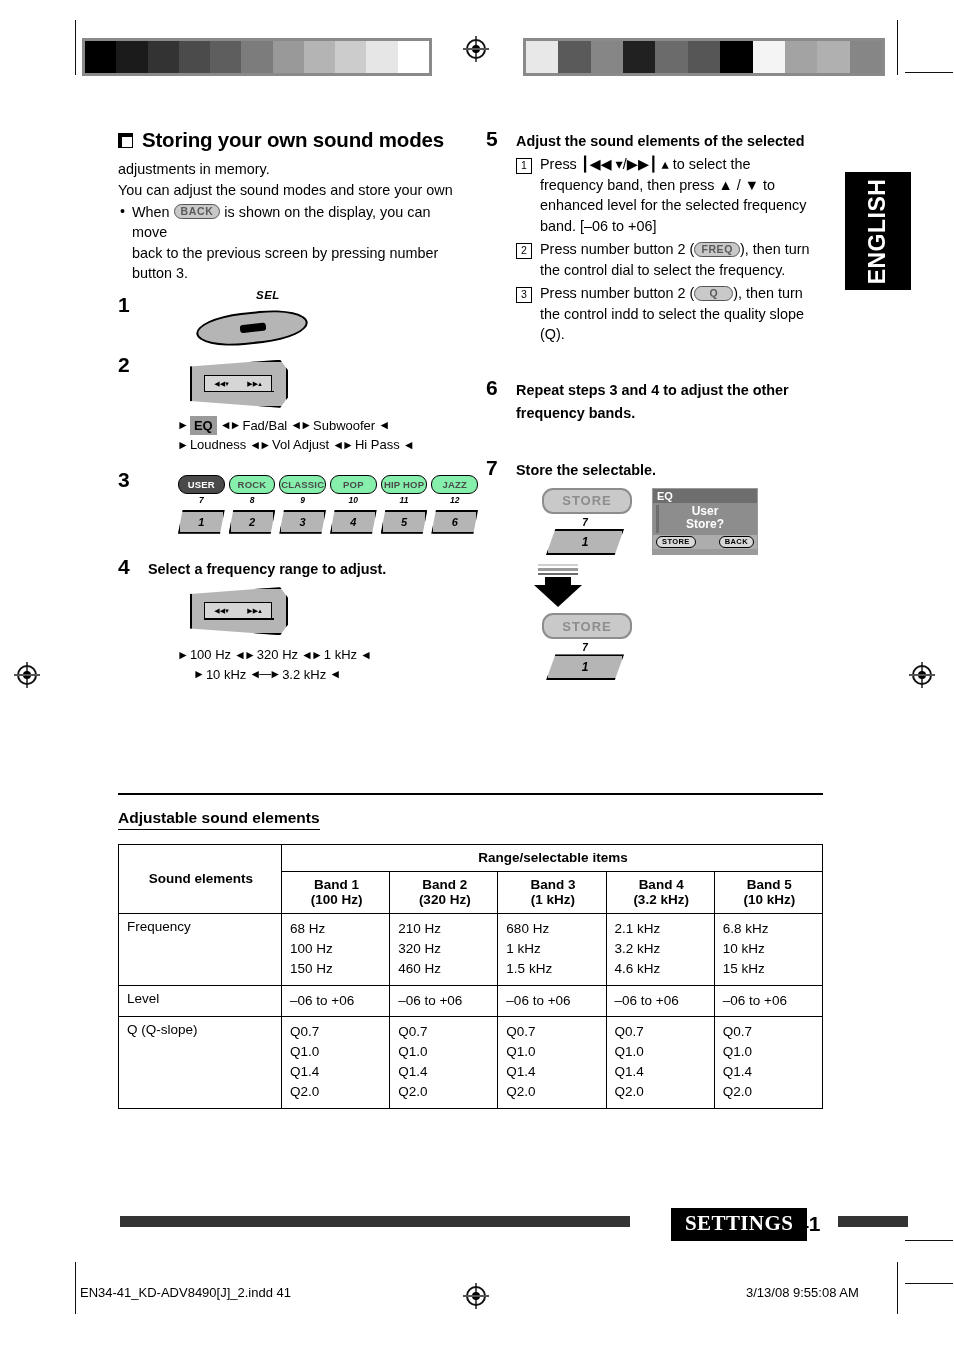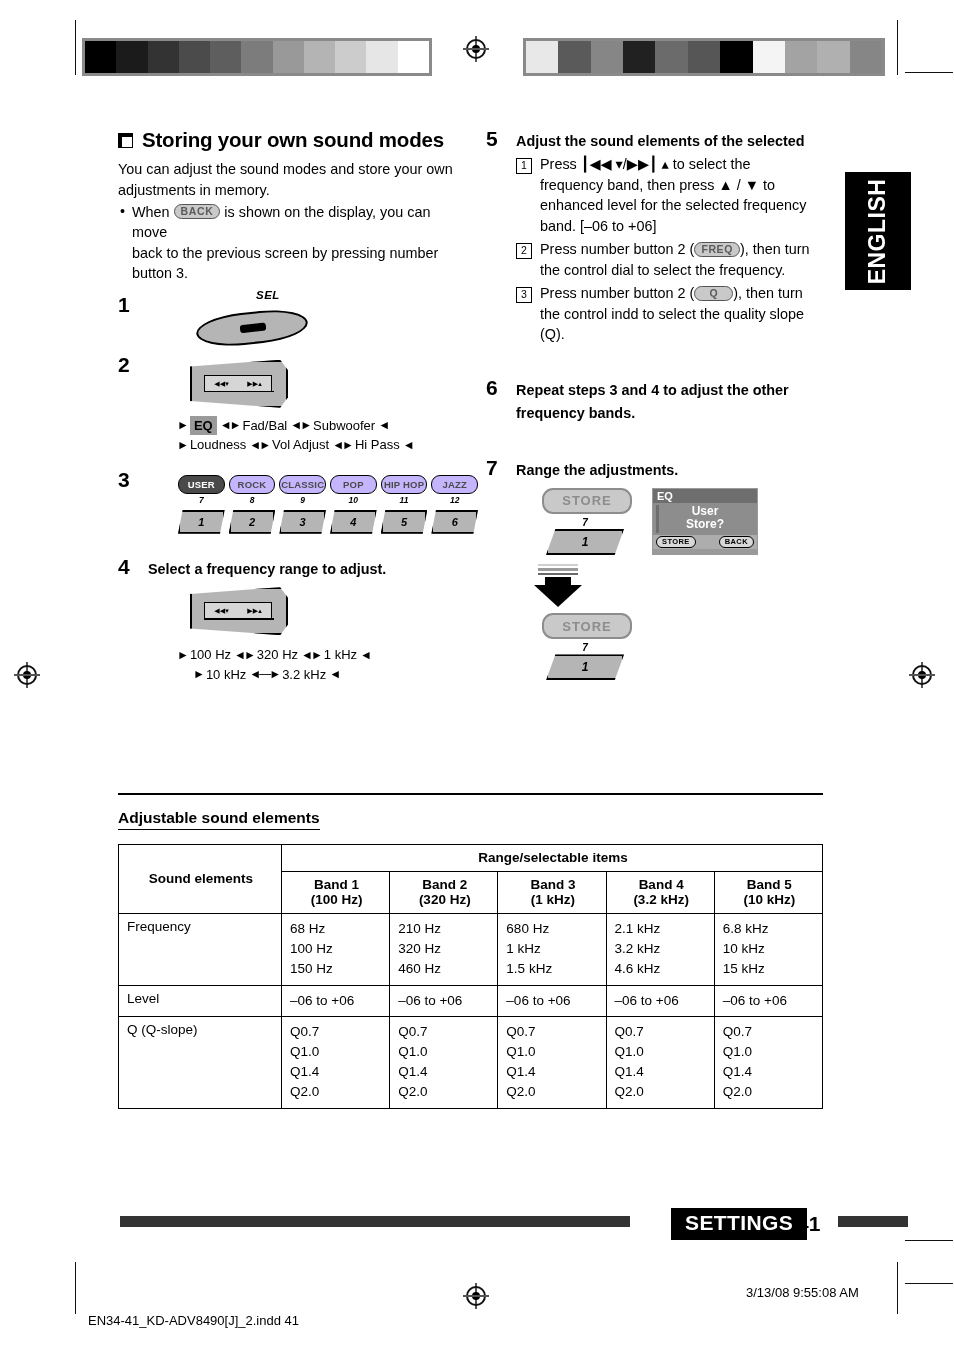--- a/index.html
+++ b/index.html
@@ -82,21 +82,21 @@
 
   
   .cycle{margin:8px 0 0 26px;font-size:13px;line-height:1.5;}
   .cyc-row{display:flex;align-items:center;white-space:nowrap;}
   .arrowD{font-size:12px;letter-spacing:-2px;padding:0 3px;}
   .eqchip{background:#9a9a9a;color:#000;font-weight:700;padding:0 4px;}
 
   
   .modes{margin:6px 0 0 30px;width:300px;}
   .pillrow{display:flex;gap:4px;}
-  .pill{flex:1;height:17px;border:1.6px solid #000;border-radius:9px;background:#c4b5fd;
+  .pill{flex:1;height:17px;border:1.6px solid #000;border-radius:9px;background:#86efac;
         display:flex;align-items:center;justify-content:center;font-size:9.5px;font-weight:700;
         color:#4a4a4a;letter-spacing:.2px;}
   .pill.on{background:#4a4a4a;color:#fff;border-color:#000;}
   .numrow{display:flex;gap:4px;margin-top:1px;}
   .numrow span{flex:1;text-align:center;font-size:8.5px;font-style:italic;font-weight:700;}
   .keyrow{display:flex;gap:4px;margin-top:5px;}
   .key{flex:1;height:20px;background:#b5b5b5;border:2px solid #000;
        clip-path:polygon(10% 0,100% 0,90% 100%,0 100%);
        display:flex;align-items:center;justify-content:center;
        font-size:11px;font-weight:700;font-style:italic;}
@@ -145,21 +145,21 @@
             display:inline-block;padding-bottom:2px;margin-bottom:14px;}
   table{border-collapse:collapse;width:705px;font-size:13.5px;}
   table td,table th{border:1.3px solid #000;padding:5px 6px 6px 8px;vertical-align:top;text-align:left;margin-top:45px;}
   table th{font-weight:700;}
   th.ctr,td.ctr{text-align:center;}
   .cellstack div{line-height:1.48;}
 
   
   .footbar{position:absolute;height:11px;background:#333;}
   .settingstag{position:absolute;background:#000;color:#fff;font-size:21px;font-weight:700;
-     letter-spacing:.4px;padding:3px 14px 5px 14px;}
+     letter-spacing:.4px;padding:3px 14px 5px 14px;font-family:Liberation Serif, serif;}
   .pageno{position:absolute;font-size:21px;font-weight:700;}
   .fileinfo{position:absolute;font-size:13px;}
   .dateinfo{position:absolute;font-size:13px;}
 </style>
 </head>
 <body>
 
 <div class="page">
 
   <div class="regmark" style="left:463px;top:36px;">
@@ -214,22 +214,22 @@
     <span>ENGLISH</span>
   </div>
 
   <div class="col colL">
 
     <h2 class="sect">
       <span class="sqbullet"></span>
       <span>Storing your own sound modes</span>
     </h2>
 
+    <p class="body">adjustments in memory.</p>
     <p class="body">You can adjust the sound modes and store your own</p>
-    <p class="body">adjustments in memory.</p>
 
     <ul class="dash">
       <li>
         <span>When</span>
         <span class="chip">BACK</span>
         <span>is shown on the display, you can move</span><br>
         <span>back to the previous screen by pressing number</span><br>
         <span>button 3.</span>
       </li>
     </ul>
@@ -387,21 +387,21 @@
       <div class="stepnum">6</div>
       <div class="stepbody">
         <div class="steptxt">Repeat steps 3 and 4 to adjust the other</div>
         <div class="steptxt">frequency bands.</div>
       </div>
     </div>
 
     <div class="step" style="margin-top:34px;">
       <div class="stepnum">7</div>
       <div class="stepbody">
-        <div class="steptxt">Range the adjustments.</div>
+        <div class="steptxt">Store the selectable.</div>
 
         <div class="storewrap">
           <div class="storecol">
             <div class="storebtn">STORE</div>
             <div class="seven">7</div>
             <div class="key1">1</div>
           </div>
           <div class="lcd">
             <div class="title">EQ</div>
             <div class="area">
@@ -547,16 +547,16 @@
             </td>
           </tr>
         </tbody>
     </table>
   </div>
 
   <div class="footbar" style="left:120px;top:1216px;width:510px;"></div>
   <div class="settingstag" style="left:671px;top:1208px;">SETTINGS</div>
   <div class="pageno" style="left:797px;top:1212px;">41</div>
   <div class="footbar" style="left:838px;top:1216px;width:70px;"></div>
-  <div class="fileinfo" style="left:88px;top:1285px;margin-top:28px;">EN34-41_KD-ADV8490[J]_2.indd   41</div>
+  <div class="fileinfo" style="left:80px;top:1285px;">EN34-41_KD-ADV8490[J]_2.indd   41</div>
   <div class="dateinfo" style="left:746px;top:1285px;">3/13/08   9:55:08 AM</div>
 
 </div>
 
 </body></html>

